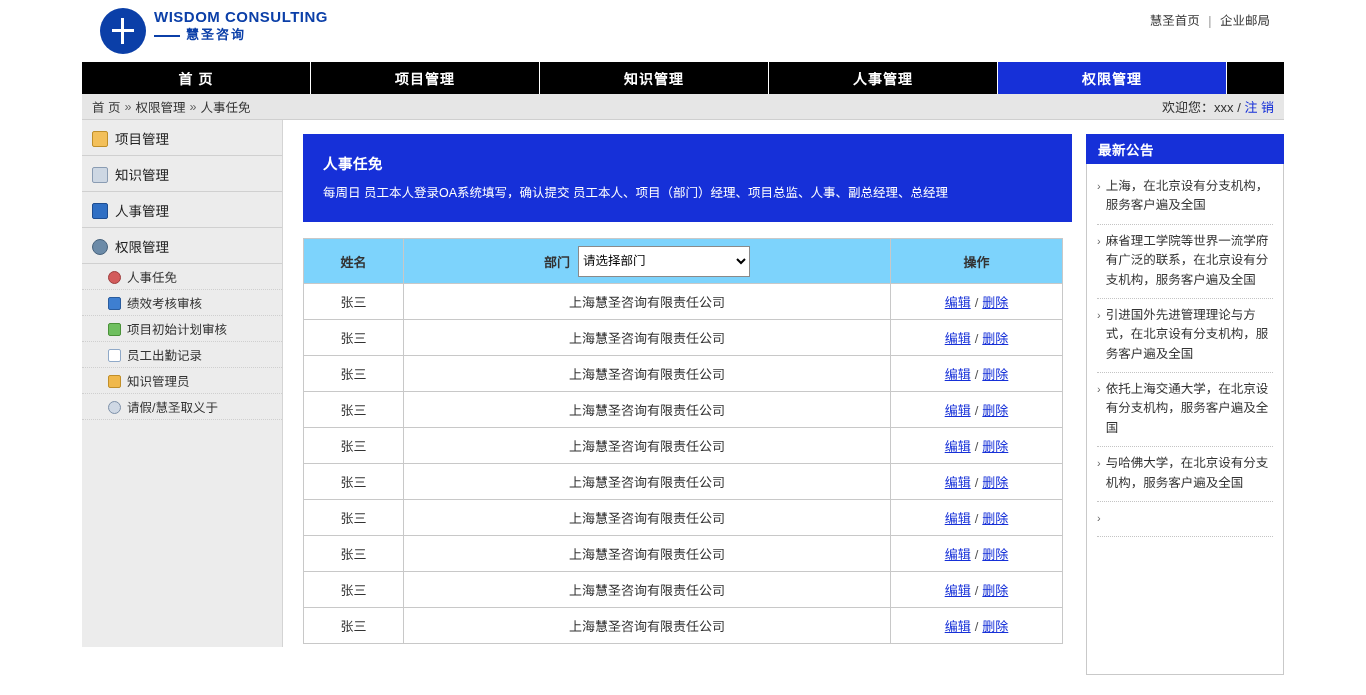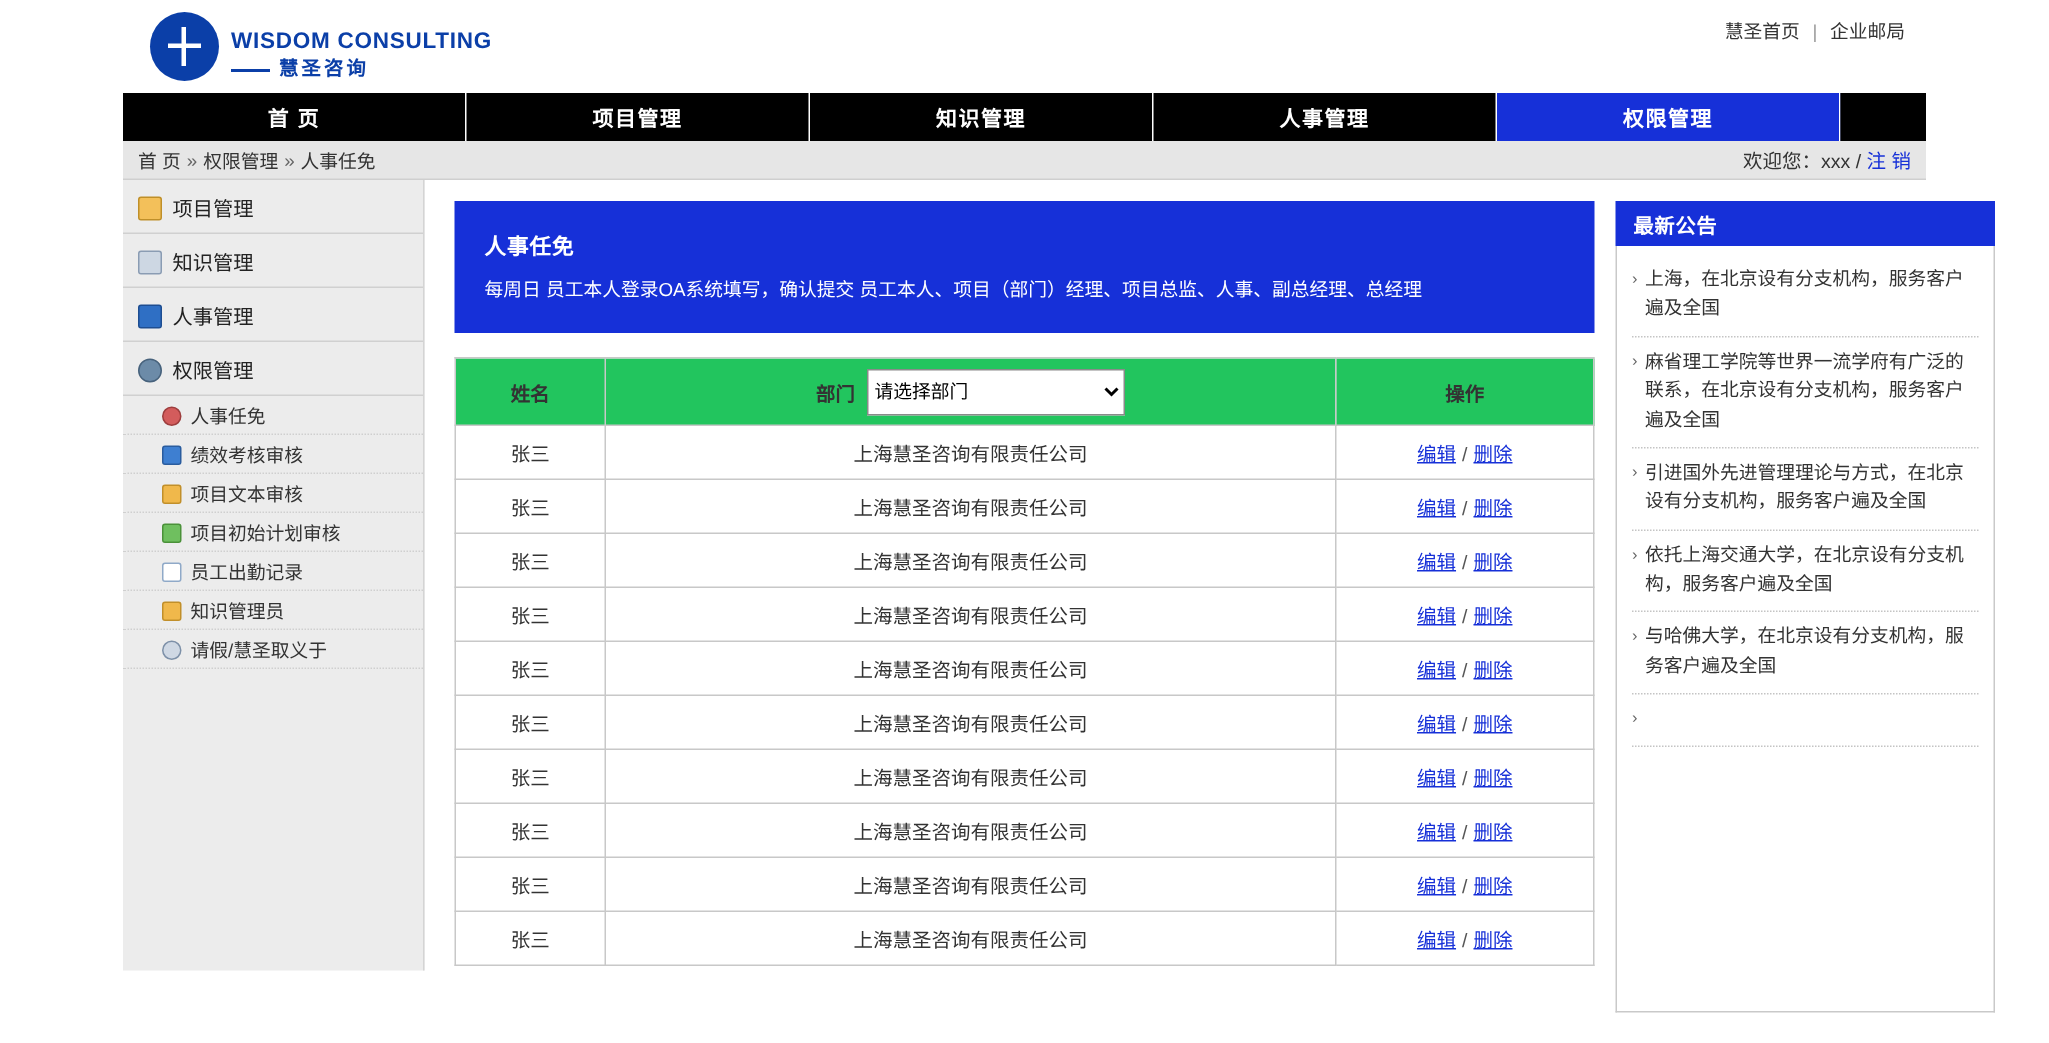--- a/index.html
+++ b/index.html
@@ -17,21 +17,21 @@
   .top-header {
     position: relative;
     height: 62px;
     background: #fff;
   }
   .logo-area {
     position: absolute;
     left: 100px;
     top: 8px;
     display: flex;
-    align-items: flex-end;
+    align-items: flex-start;
   }
   .logo-mark {
     width: 46px; height: 46px;
     border-radius: 50%;
     background: #0b3fa8;
     position: relative;
     margin-right: 8px;
   }
   .logo-mark::before, .logo-mark::after {
     content: "";
@@ -218,21 +218,21 @@
     width: 100%;
     background: #fff;
   }
   table.data th, table.data td {
     border: 1px solid #c8c8c8;
     text-align: center;
     font-size: 13px;
     color: #333;
   }
   table.data th {
-    background: #22c55e;
+    background: #7dd3fc;
     height: 45px;
     font-weight: bold;
   }
   table.data td { height: 36px; }
   th.col-name { width: 100px; }
   th.col-dept { width: 487px; }
   th.col-op   { width: 172px; }
   .dept-head {
     display: flex;
     align-items: center;
@@ -249,21 +249,21 @@
   }
   .op a {
     color: #1630d8;
     text-decoration: underline;
     cursor: pointer;
   }
   .op .slash { color: #555; margin: 0 4px; text-decoration: none; }
 
   
   .right-col {
-    width: 253px;
+    width: 198px;
     flex: none;
     margin-left: 14px;
     padding-top: 14px;
   }
   .notice-box {
     border: 1px solid #c9c9c9;
     border-top: none;
     background: #fff;
     height: 511px;
     overflow: hidden;
@@ -361,24 +361,20 @@
       <span>权限管理</span>
     </div>
 
     <div class="side-sub">
       <span class="ic"><span class="sq person"></span></span>
       <span>人事任免</span>
     </div>
     <div class="side-sub">
       <span class="ic"><span class="sq blue"></span></span>
       <span>绩效考核审核</span>
-    </div>
-    <div class="side-sub">
-      <span class="ic"><span class="sq folder"></span></span>
-      <span>项目文本审核</span>
     </div>
     <div class="side-sub">
       <span class="ic"><span class="sq green"></span></span>
       <span>项目初始计划审核</span>
     </div>
     <div class="side-sub">
       <span class="ic"><span class="sq doc"></span></span>
       <span>员工出勤记录</span>
     </div>
     <div class="side-sub">

